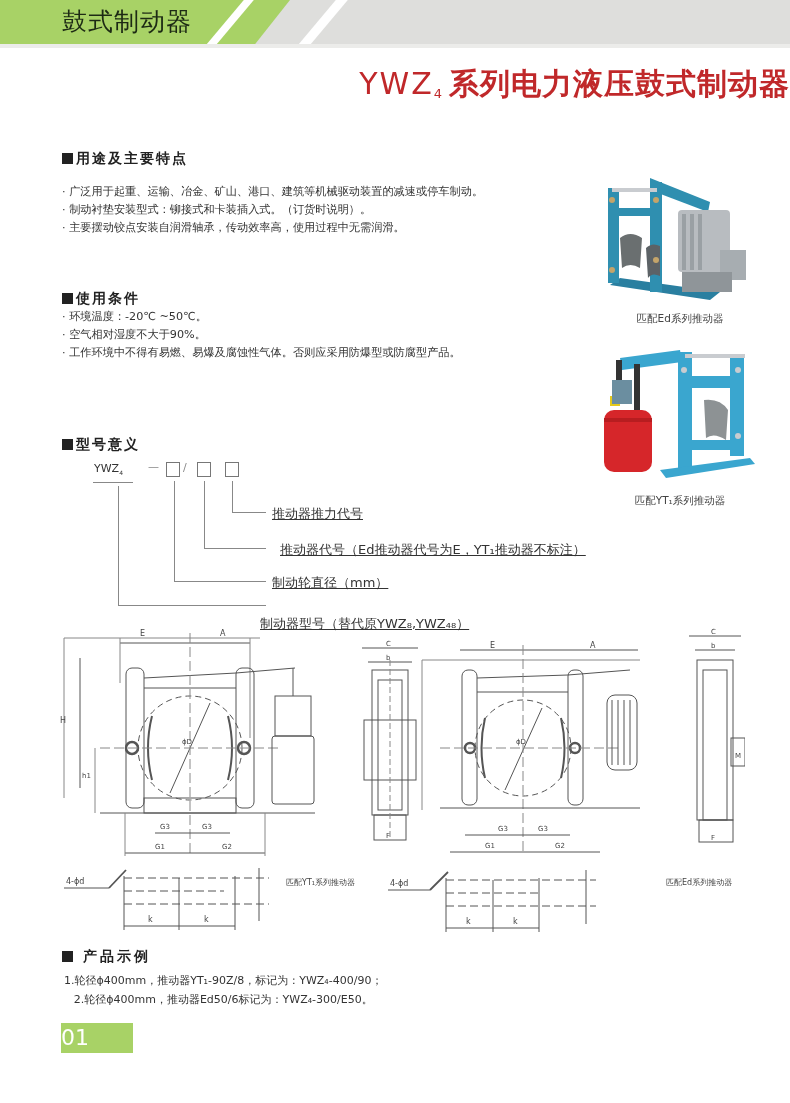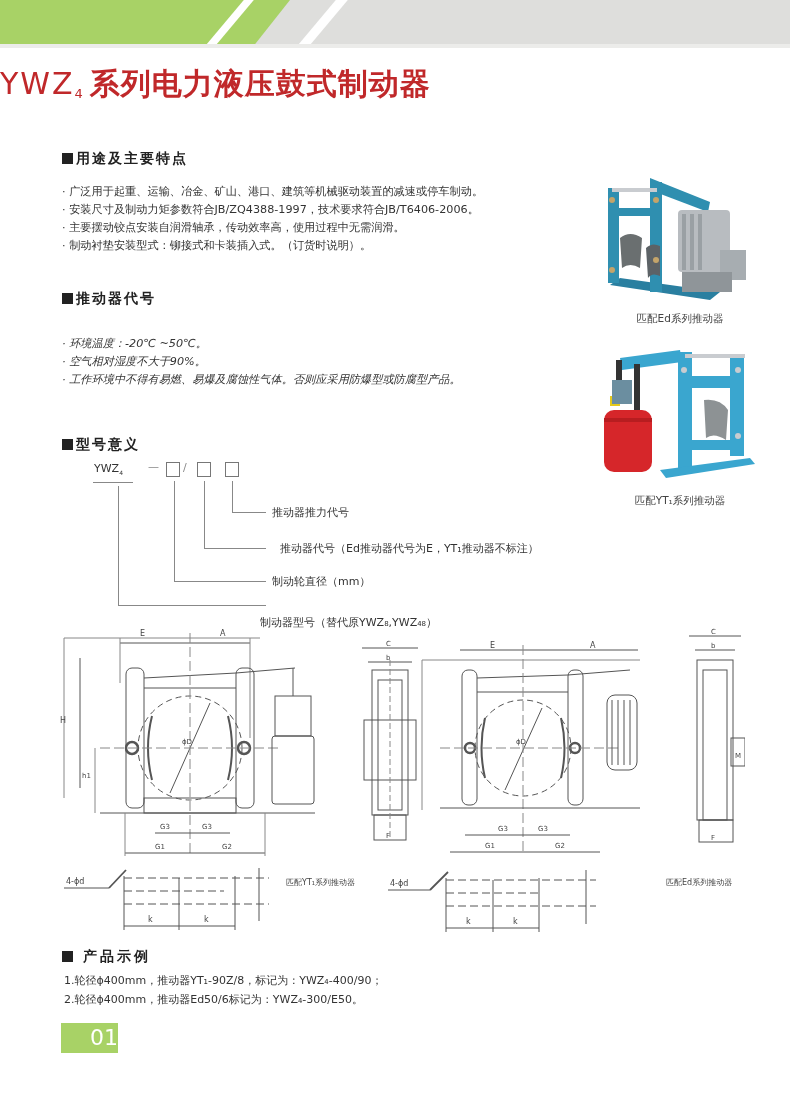--- a/index.html
+++ b/index.html
@@ -3,67 +3,67 @@
 <meta charset="utf-8">
 <style>
   * { box-sizing: border-box; margin: 0; padding: 0; }
   body { width: 790px; height: 1103px; background: #ffffff; font-family: "DejaVu Sans", "Liberation Sans", sans-serif; color: #333; position: relative; overflow: hidden; }
   .header-band { position: absolute; left: 0; top: 0; width: 790px; height: 44px; background: #dededc; overflow: hidden; }
   .header-green { position: absolute; left: 0; top: 0; width: 290px; height: 44px; background: #a8d266; clip-path: polygon(0 0, 100% 0, 88% 100%, 0 100%); }
   .header-stripe1 { position: absolute; left: 248px; top: -5px; width: 10px; height: 60px; background: #ffffff; transform: skewX(-40deg); transform-origin: top left; }
   .header-stripe2 { position: absolute; left: 340px; top: -5px; width: 12px; height: 60px; background: #ffffff; transform: skewX(-40deg); transform-origin: top left; }
   .header-bottom-line { position: absolute; left: 0; top: 44px; width: 790px; height: 4px; background: #ececea; }
   .header-title { position: absolute; left: 62px; top: 5px; font-size: 25px; color: #1d2a14; letter-spacing: 1px; }
-  .main-title { position: absolute; left: 0; width: 790px; top: 64px; text-align: left; font-size: 30px; font-weight: bold; color: #c0282a; letter-spacing: 1px; }
+  .main-title { position: absolute; left: 0; width: 790px; top: 64px; text-align: right; font-size: 30px; font-weight: bold; color: #c0282a; letter-spacing: 1px; }
   .main-title .sub { font-size: 13px; vertical-align: -4px; font-weight: normal; margin-right: 6px; }
   .main-title .ywz { font-weight: normal; letter-spacing: 2px; }
   .sec-head { position: absolute; left: 62px; font-size: 14px; font-weight: bold; color: #222; letter-spacing: 2px; }
   .sec-head .sq { display: inline-block; width: 11px; height: 11px; background: #222; margin-right: 3px; vertical-align: -1px; }
   .bullet-list { position: absolute; left: 62px; font-size: 11.2px; color: #333; line-height: 18px; }
   .bullet-list li { list-style: none; }
   .bullet-list li::before { content: "· "; }
   .photo { position: absolute; }
   .caption { position: absolute; font-size: 10.5px; color: #444; text-align: center; width: 190px; }
   .model-code { position: absolute; font-size: 11px; color: #333; }
   .code-box { position: absolute; width: 14px; height: 15px; border: 1px solid #777; }
   .legend-line { position: absolute; border-left: 1px solid #888; border-bottom: 1px solid #888; }
-  .legend-text { position: absolute; font-size: 11px; color: #333; }
+  .legend-text { position: absolute; font-size: 13px; color: #333; text-decoration: underline; }
   .drawing { position: absolute; }
   .draw-caption { position: absolute; font-size: 8px; color: #444; }
-  .example-list { position: absolute; left: 64px; top: 971px; font-size: 11px; color: #333; line-height: 19px; }
-  .page-num { position: absolute; left: 61px; top: 1023px; width: 57px; height: 30px; background: #a8d266; color: #ffffff; font-size: 22px; text-align: right; line-height: 30px; }
+  .example-list { position: absolute; left: 64px; top: 971px; font-size: 11px; color: #333; line-height: 19px; text-align: center; }
+  .page-num { position: absolute; left: 61px; top: 1023px; width: 72px; height: 30px; background: #a8d266; color: #ffffff; font-size: 22px; text-align: left; line-height: 30px; }
 </style>
 </head>
 <body>
 
 <div class="header-band">
   <div class="header-green"></div>
   <div class="header-stripe1"></div>
   <div class="header-stripe2"></div>
+  <div class="header-title">鼓式制动器</div>
 </div>
 <div class="header-bottom-line"></div>
 
 <div class="main-title">
   <span class="ywz">YWZ</span><span class="sub">4</span><span>系列电力液压鼓式制动器</span>
 </div>
 
 <div class="sec-head" style="top:150px;">
   <span class="sq"></span><span>用途及主要特点</span>
 </div>
 <ul class="bullet-list" style="top:183px;">
   <li>广泛用于起重、运输、冶金、矿山、港口、建筑等机械驱动装置的减速或停车制动。</li>
-  <li>安装尺寸及制动力矩参数符合JB/ZQ4388-1997，技术要求符合JB/T6406-2006。</li>
+  <li>制动衬垫安装型式：铆接式和卡装插入式。（订货时说明）。</li>
   <li>主要摆动铰点安装自润滑轴承，传动效率高，使用过程中无需润滑。</li>
-  <li>制动衬垫安装型式：铆接式和卡装插入式。（订货时说明）。</li>
 </ul>
 
 <div class="sec-head" style="top:290px;">
-  <span class="sq"></span><span>推动器代号</span>
-</div>
-<ul class="bullet-list" style="top:335px;font-style:italic;">
+  <span class="sq"></span><span>使用条件</span>
+</div>
+<ul class="bullet-list" style="top:308px;">
   <li>环境温度：-20℃ ~50℃。</li>
   <li>空气相对湿度不大于90%。</li>
   <li>工作环境中不得有易燃、易爆及腐蚀性气体。否则应采用防爆型或防腐型产品。</li>
 </ul>
 
 <div class="photo" style="left:590px; top:160px; width:180px; height:145px;">
   <svg width="180" height="145" viewBox="0 0 180 145">
     <polygon points="20,125 120,140 130,132 30,118" fill="#2a7fa0"></polygon>
     <rect x="18" y="28" width="11" height="95" fill="#2f8fb0"></rect>
     <rect x="60" y="22" width="12" height="110" fill="#2f8fb0"></rect>

